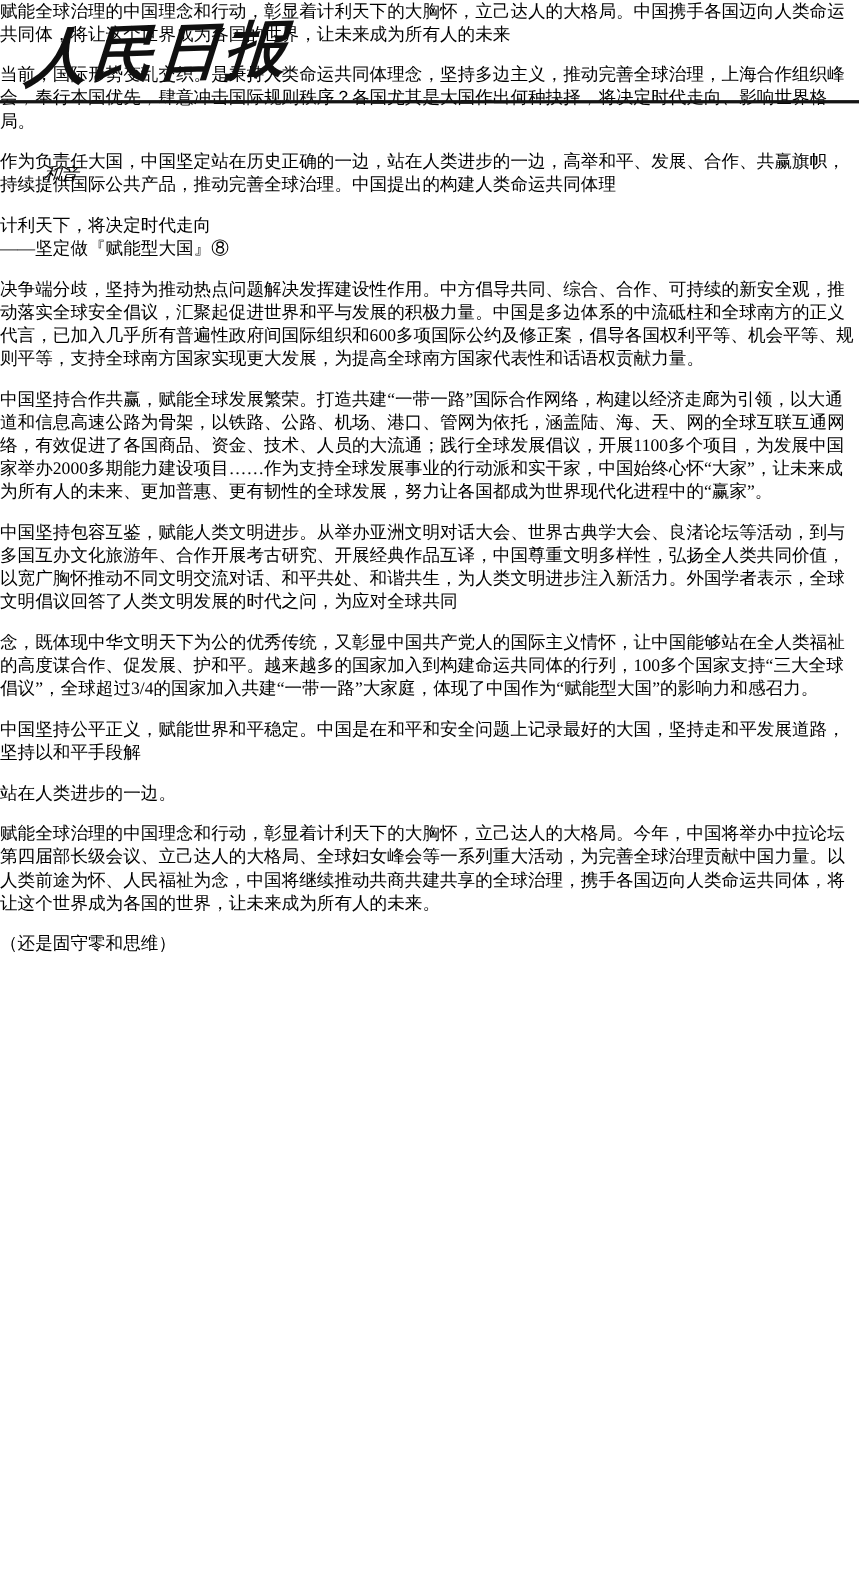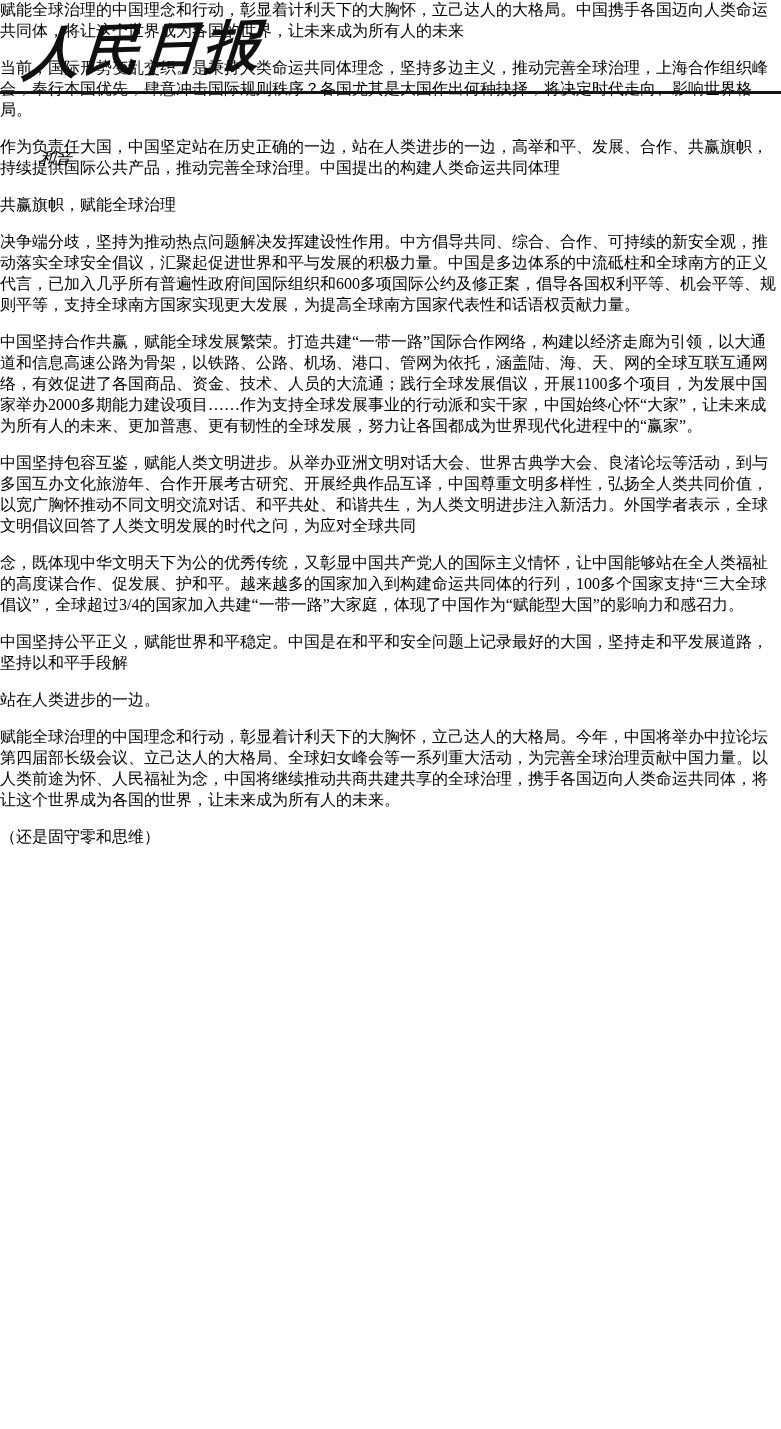--- a/index.html
+++ b/index.html
@@ -117,21 +117,22 @@
     <div class="badge-slash large"></div>
   </div>
 
   <div class="lede">赋能全球治理的中国理念和行动，彰显着计利天下的大胸怀，立己达人的大格局。中国携手各国迈向人类命运共同体，将让这个世界成为各国的世界，让未来成为所有人的未来</div>
 
   <div class="col left-narrow">
     <p class="indent">当前，国际形势变乱交织。是秉持人类命运共同体理念，坚持多边主义，推动完善全球治理，上海合作组织峰会，奉行本国优先，肆意冲击国际规则秩序？各国尤其是大国作出何种抉择，将决定时代走向、影响世界格局。</p>
     <p class="indent">作为负责任大国，中国坚定站在历史正确的一边，站在人类进步的一边，高举和平、发展、合作、共赢旗帜，持续提供国际公共产品，推动完善全球治理。中国提出的构建人类命运共同体理</p>
   </div>
 
-  <div class="headline">共赢旗帜，赋能全球治理</div>
+  <div class="headline">计利天下，将决定时代走向</div>
+  <div class="subtitle">——坚定做『赋能型大国』⑧</div>
 
   <div class="col right-narrow">
     <p>决争端分歧，坚持为推动热点问题解决发挥建设性作用。中方倡导共同、综合、合作、可持续的新安全观，推动落实全球安全倡议，汇聚起促进世界和平与发展的积极力量。中国是多边体系的中流砥柱和全球南方的正义代言，已加入几乎所有普遍性政府间国际组织和600多项国际公约及修正案，倡导各国权利平等、机会平等、规则平等，支持全球南方国家实现更大发展，为提高全球南方国家代表性和话语权贡献力量。</p>
     <p class="indent">中国坚持合作共赢，赋能全球发展繁荣。打造共建“一带一路”国际合作网络，构建以经济走廊为引领，以大通道和信息高速公路为骨架，以铁路、公路、机场、港口、管网为依托，涵盖陆、海、天、网的全球互联互通网络，有效促进了各国商品、资金、技术、人员的大流通；践行全球发展倡议，开展1100多个项目，为发展中国家举办2000多期能力建设项目……作为支持全球发展事业的行动派和实干家，中国始终心怀“大家”，让未来成为所有人的未来、更加普惠、更有韧性的全球发展，努力让各国都成为世界现代化进程中的“赢家”。</p>
     <p class="indent">中国坚持包容互鉴，赋能人类文明进步。从举办亚洲文明对话大会、世界古典学大会、良渚论坛等活动，到与多国互办文化旅游年、合作开展考古研究、开展经典作品互译，中国尊重文明多样性，弘扬全人类共同价值，以宽广胸怀推动不同文明交流对话、和平共处、和谐共生，为人类文明进步注入新活力。外国学者表示，全球文明倡议回答了人类文明发展的时代之问，为应对全球共同</p>
   </div>
 
   <div class="col bottom-left">
     <p>念，既体现中华文明天下为公的优秀传统，又彰显中国共产党人的国际主义情怀，让中国能够站在全人类福祉的高度谋合作、促发展、护和平。越来越多的国家加入到构建命运共同体的行列，100多个国家支持“三大全球倡议”，全球超过3/4的国家加入共建“一带一路”大家庭，体现了中国作为“赋能型大国”的影响力和感召力。</p>
     <p class="indent">中国坚持公平正义，赋能世界和平稳定。中国是在和平和安全问题上记录最好的大国，坚持走和平发展道路，坚持以和平手段解</p>

